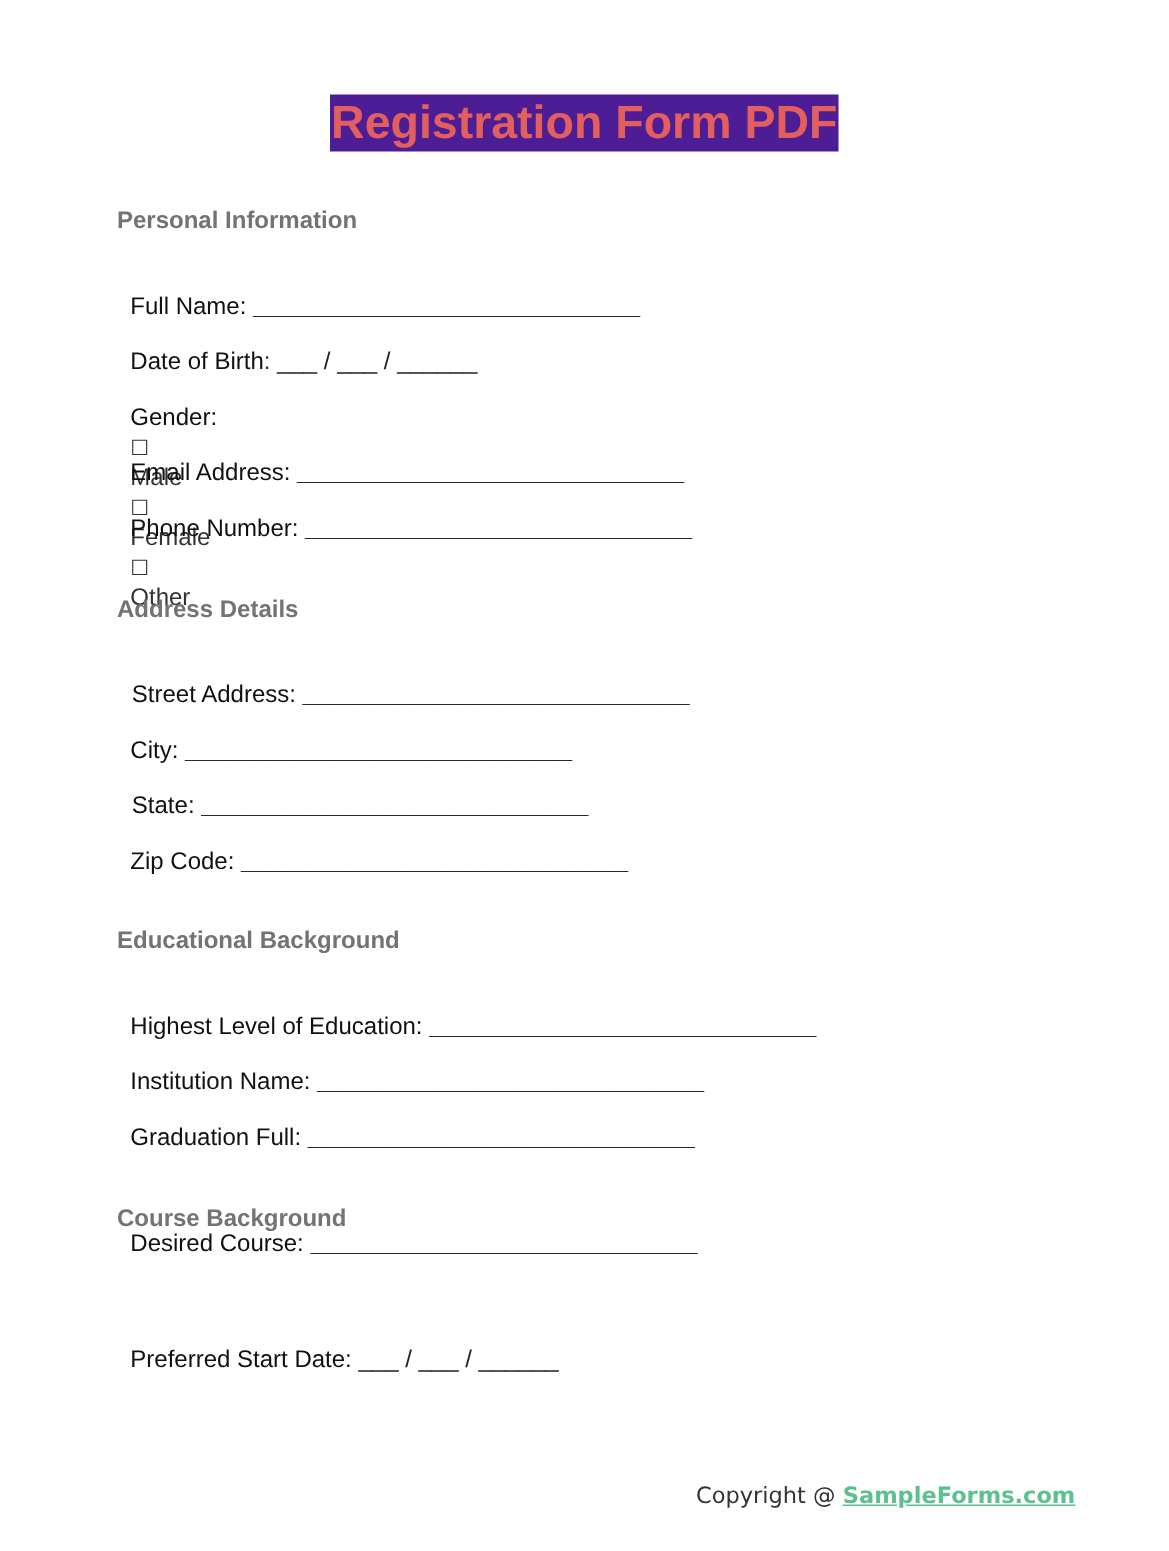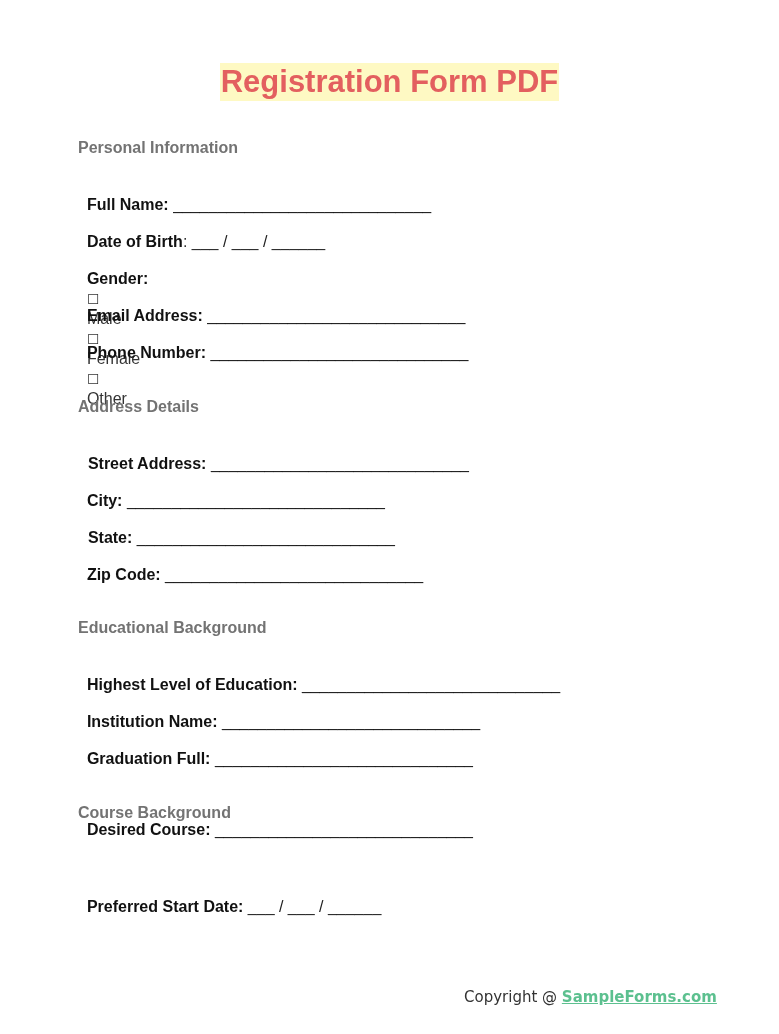--- a/index.html
+++ b/index.html
@@ -17,21 +17,21 @@
     }
     .title-wrap {
       position: absolute;
       top: 63px;
       left: 0;
       width: 779px;
       text-align: center;
     }
     .title {
       display: inline-block;
-      background: #fef9c3;
+      background: #4c1d95;
       color: #e35f5f;
       font-weight: bold;
       font-size: 31px;
       line-height: 38px;
       padding: 0 1px;
     }
     .section-header {
       position: absolute;
       left: 78px;
       color: #737373;
@@ -40,29 +40,29 @@
       line-height: 20px;
     }
     .field {
       position: absolute;
       left: 78px;
       font-size: 16px;
       line-height: 20px;
       white-space: pre;
     }
     .field .label {
-      font-weight: bold;
+      font-weight: normal;
       text-align: right;
     }
     .field .colon-plain {
       font-weight: normal;
       color: #333;
     }
     .field .blank {
-      font-weight: normal;
+      font-weight: bold;
     }
     .field .date-blank {
       font-weight: normal;
       color: #222;
     }
     .field .opt {
       font-weight: normal;
       color: #333;
       text-align: center;
     }

